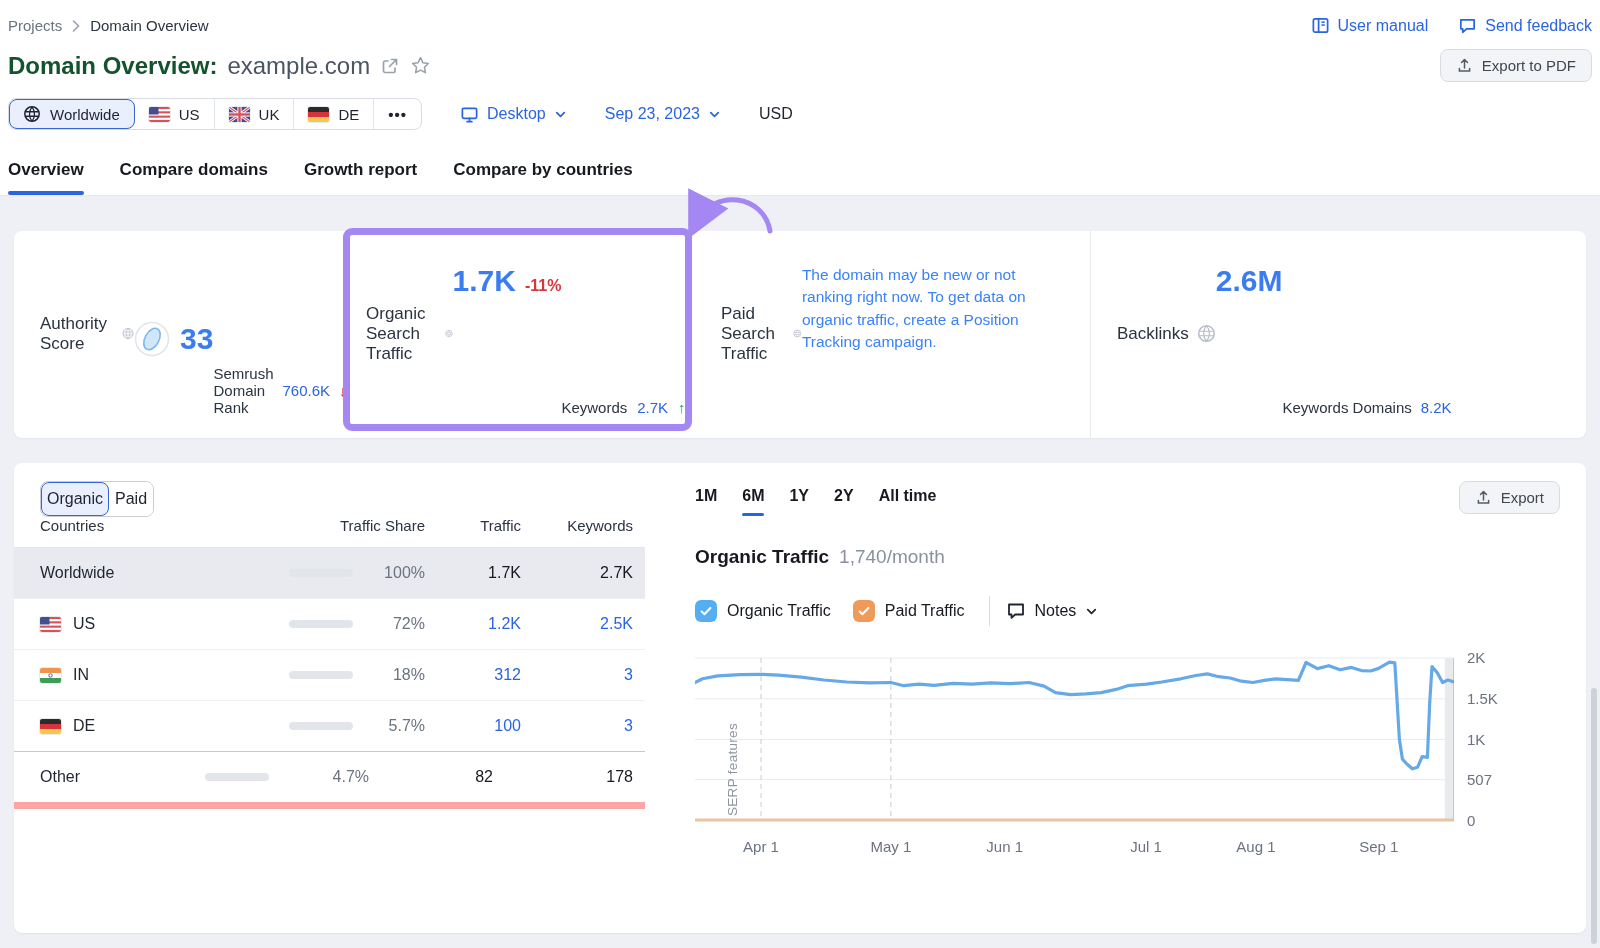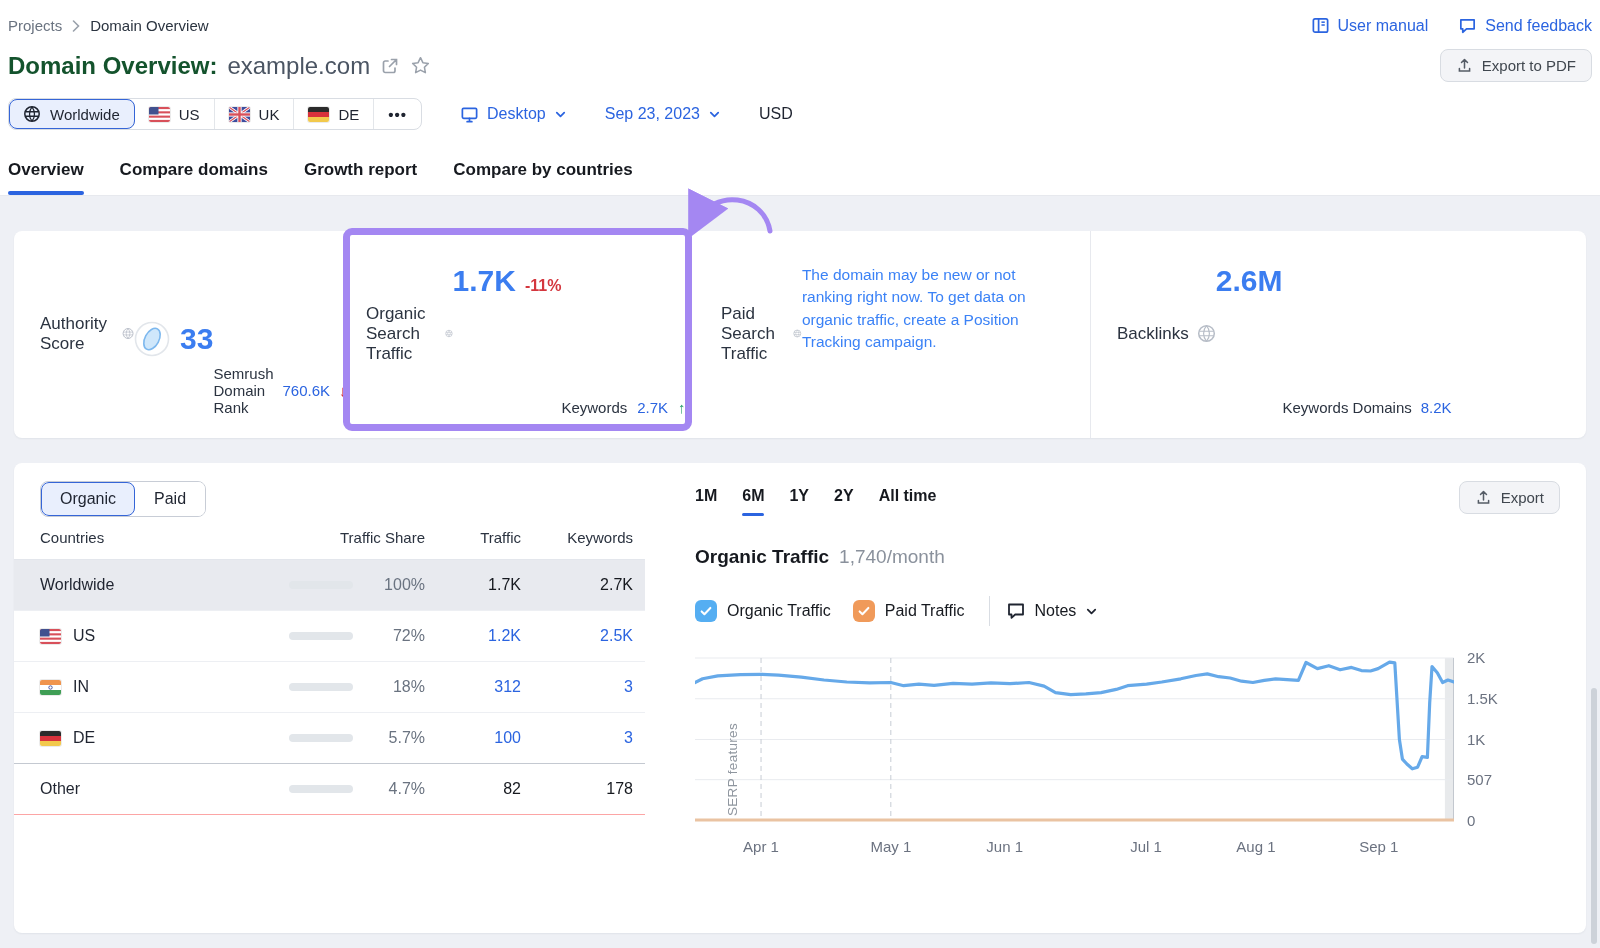--- a/index.html
+++ b/index.html
@@ -49,31 +49,31 @@
   .paid-desc{font-size:15.5px;color:#3b82f6;line-height:1.45;margin-top:13px;max-width:322px;}
   .btn-green{margin-top:17px;background:#37a273;color:#fff;font-size:15px;font-weight:700;border-radius:8px;padding:10px 16px;width:fit-content;cursor:pointer;}
   .gauge-row{display:flex;align-items:center;gap:10px;margin-top:10px;}
   .hl-box{position:absolute;left:329px;top:-3px;width:349px;height:203px;border:7px solid #a487f2;border-radius:9px;pointer-events:none;box-sizing:border-box;}
   .hl-arrow{position:absolute;left:654px;top:-46px;pointer-events:none;}
   
   .main-card{display:flex;background:#fff;border-radius:8px;height:470px;padding:18px 26px;box-sizing:border-box;box-shadow:0 1px 2px rgba(25,35,55,.06);}
   .left-col{width:619px;flex:none;}
   .right-col{flex:1;padding-left:36px;position:relative;}
   .toggle{display:flex;border:1px solid #c8cdd6;border-radius:8px;width:fit-content;overflow:hidden;}
-  .t-opt{padding:8px 19px;font-size:16px;color:#1f2430;cursor:pointer;background:#fff;}
+  .t-opt{padding:8px 6px;font-size:16px;color:#1f2430;cursor:pointer;background:#fff;}
   .t-opt.active{background:#e9effd;border-radius:8px;outline:1.5px solid #3565d7;outline-offset:-1.5px;}
   .dist-heading{font-size:19px;font-weight:700;color:#16191f;margin-top:28px;}
-  .tbl{margin-left:-26px;width:631px;margin-top:12px;font-size:16px;}
+  .tbl{margin-left:-26px;width:631px;margin-top:0;font-size:16px;}
   .tgrid{display:grid;grid-template-columns:1fr 64px 72px 96px 112px;align-items:center;padding-left:26px;padding-right:12px;}
   .thead{font-size:15px;color:#2b3340;padding-bottom:13px;border-bottom:1px solid #e3e6ec;}
   .th-right{text-align:right;}
   .th-share{grid-column:2/4;text-align:right;}
   .trow{height:50px;border-top:1px solid #edeff3;}
   .trow.r0{border-top:none;background:#e8eaef;}
-  .trow.r4{border-top:1px solid #c4c9d1;border-bottom:1px solid #fca5a5;}
+  .trow.r4{border-top:1px solid #c4c9d1;border-bottom:7px solid #fca5a5;gap:28px;}
   .country{display:flex;align-items:center;gap:12px;color:#1f2430;}
   .bar-track{width:64px;height:8px;background:#e2e6ea;border-radius:4px;overflow:hidden;}
   .bar-fill{height:100%;background:#62aef0;border-radius:4px;}
   .cell-share{color:#6a7380;text-align:right;}
   .cell-num{text-align:right;color:#16191f;}
   .cell-num.lnk{color:#2b64e0;cursor:pointer;}
   .flag{width:21px;height:15px;border-radius:2px;box-shadow:0 0 0 1px rgba(0,0,0,.08);flex:none;}
   
   .ranges-row{display:flex;justify-content:space-between;align-items:flex-start;}
   .ranges{display:flex;gap:25px;font-size:16px;font-weight:700;color:#16191f;padding-top:6px;}

